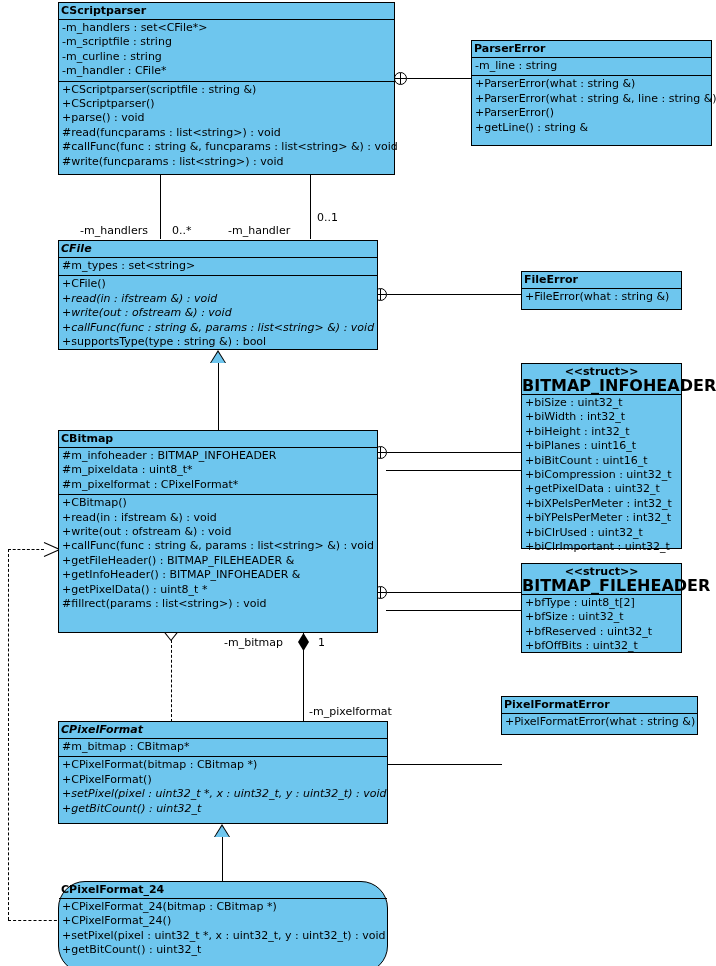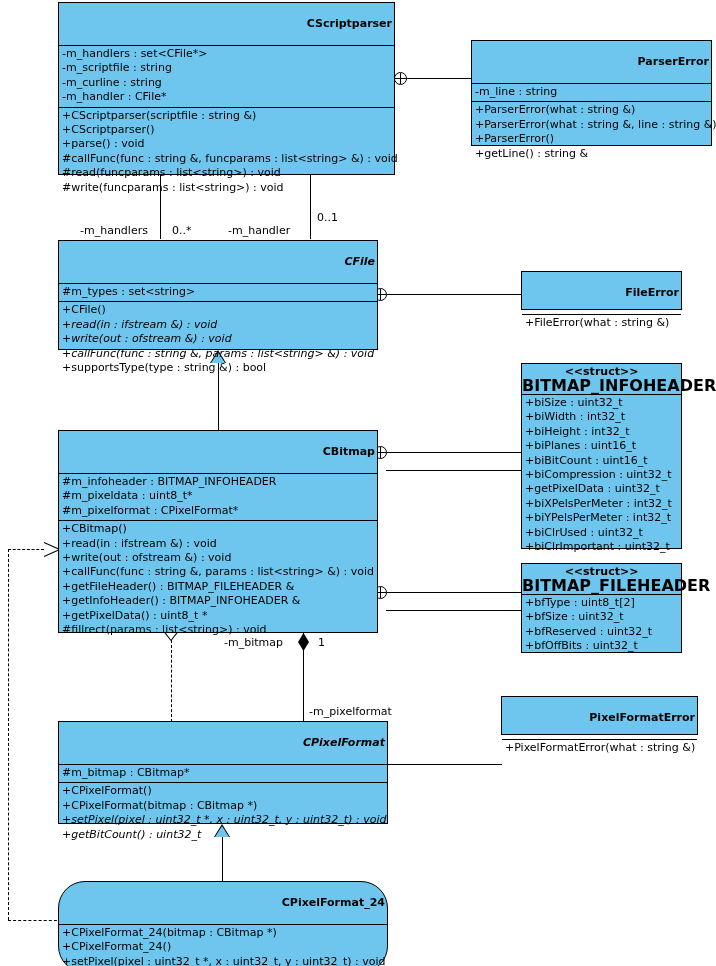--- a/index.html
+++ b/index.html
@@ -1,22 +1,22 @@
 <!DOCTYPE html>
 <html><head>
 <meta charset="utf-8">
 <style>
   html,body{margin:0;padding:0;background:#ffffff;}
   body{width:716px;height:966px;position:relative;overflow:hidden;
        font-family:"DejaVu Sans","Liberation Sans",sans-serif;}
   #canvas{position:absolute;left:0;top:0;width:716px;height:966px;}
 
   .uml{position:absolute;background:#6ec6ee;border:1px solid #000;box-sizing:border-box;}
-  .uml .title{font-size:11px;font-weight:bold;text-align:right;line-height:14px;
-              padding:14px 2px;border-bottom:1px solid #000;white-space:nowrap;}
+  .uml .title{font-size:11px;font-weight:bold;text-align:left;line-height:14px;
+              padding:1px 2px;border-bottom:1px solid #000;white-space:nowrap;}
   .uml .title.abstract{font-style:italic;}
   .uml .stereo{font-size:11px;font-weight:bold;text-align:center;line-height:14px;
                padding-top:1px;white-space:nowrap;}
   .uml .stereoname{font-size:16px;font-weight:bold;text-align:center;line-height:14px;
                padding-bottom:1px;border-bottom:1px solid #000;white-space:nowrap;}
   .uml .sect{border-bottom:1px solid #000;padding:1px 17px 2px 0;}
   .uml .sect.last{border-bottom:none;}
   .uml .row{font-size:11px;line-height:14.4px;padding:0 2px 0 3px;white-space:nowrap;}
   .uml .row.it{font-style:italic;}
 
@@ -106,22 +106,22 @@
     <div class="sect">
       <div class="row">-m_handlers : set&lt;CFile*&gt;</div>
       <div class="row">-m_scriptfile : string</div>
       <div class="row">-m_curline : string</div>
       <div class="row">-m_handler : CFile*</div>
     </div>
     <div class="sect last">
       <div class="row">+CScriptparser(scriptfile : string &amp;)</div>
       <div class="row">+CScriptparser()</div>
       <div class="row">+parse() : void</div>
+      <div class="row">#read(funcparams : list&lt;string&gt;) : void</div>
       <div class="row">#callFunc(func : string &amp;, funcparams : list&lt;string&gt; &amp;) : void</div>
-      <div class="row">#read(funcparams : list&lt;string&gt;) : void</div>
       <div class="row">#write(funcparams : list&lt;string&gt;) : void</div>
     </div>
   </div>
 
   <div class="uml" style="left:471px;top:40px;width:241px;height:106px;">
     <div class="title">ParserError</div>
     <div class="sect">
       <div class="row">-m_line : string</div>
     </div>
     <div class="sect last">
@@ -204,22 +204,22 @@
       <div class="row">+bfOffBits : uint32_t</div>
     </div>
   </div>
 
   <div class="uml" style="left:58px;top:721px;width:330px;height:103px;">
     <div class="title abstract">CPixelFormat</div>
     <div class="sect">
       <div class="row">#m_bitmap : CBitmap*</div>
     </div>
     <div class="sect last">
+      <div class="row">+CPixelFormat(bitmap : CBitmap *)</div>
       <div class="row">+CPixelFormat()</div>
-      <div class="row">+CPixelFormat(bitmap : CBitmap *)</div>
       <div class="row it">+setPixel(pixel : uint32_t *, x : uint32_t, y : uint32_t) : void</div>
       <div class="row it">+getBitCount() : uint32_t</div>
     </div>
   </div>
 
   <div class="uml" style="left:501px;top:696px;width:197px;height:39px;">
     <div class="title">PixelFormatError</div>
     <div class="sect last">
       <div class="row">+PixelFormatError(what : string &amp;)</div>
     </div>

